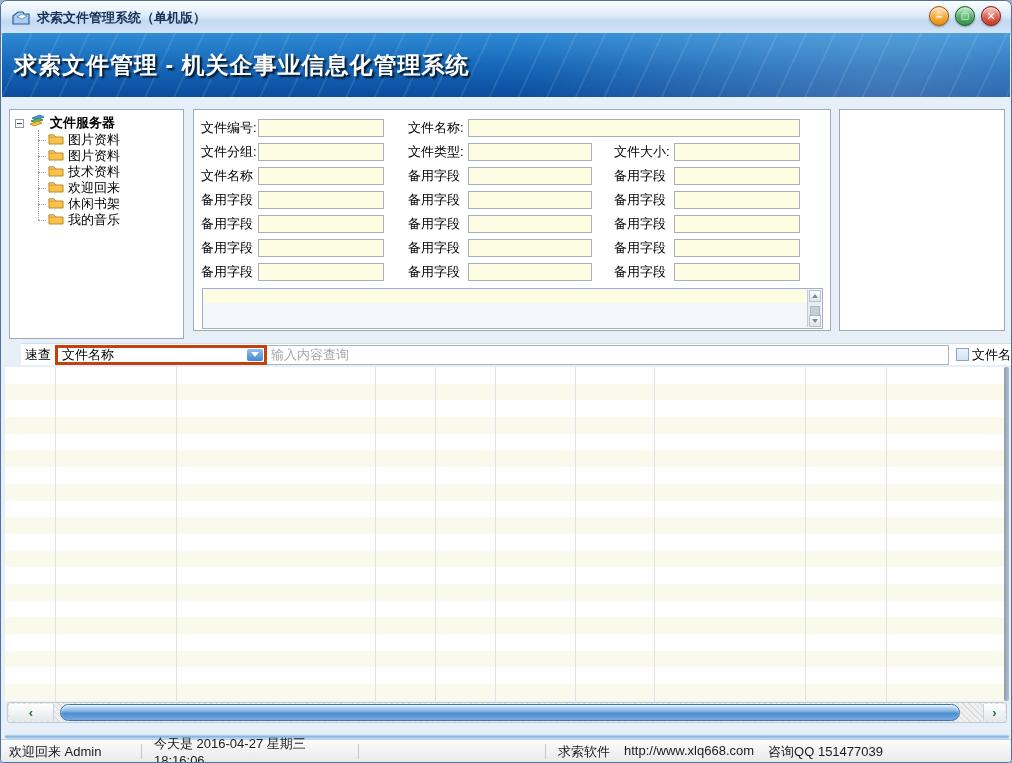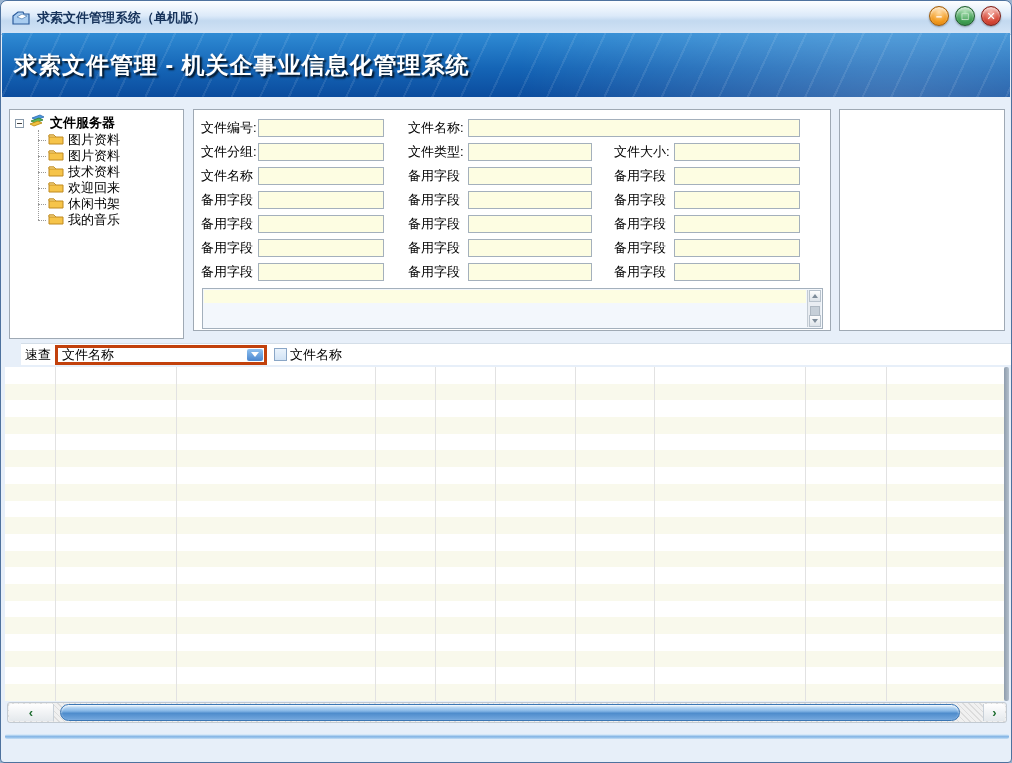--- a/index.html
+++ b/index.html
@@ -293,20 +293,21 @@
   </div>
 
   <div class="panel side-panel"></div>
 
   <div class="searchbar">
     <span class="qs-label">速查</span>
     <div class="combo">
       <span class="combo-text">文件名称</span>
       <span class="combo-btn"></span>
     </div>
+    <input class="qs-input" placeholder="输入内容查询" style="">
     <span class="cb"></span>
     <span class="cb-label">文件名称</span>
   </div>
 
   <div class="table-wrap" id="table">
       <div class="t-row" style="height: 16.7px;"></div>
       <div class="t-row odd" style="height: 16.7px;"></div>
       <div class="t-row" style="height: 16.7px;"></div>
       <div class="t-row odd" style="height: 16.7px;"></div>
       <div class="t-row" style="height: 16.7px;"></div>
@@ -342,13 +343,26 @@
         <span class="chev">‹</span>
       </span>
     <div class="sb-thumb"></div>
     <span class="sb-btn right">
         <span class="chev">›</span>
       </span>
   </div>
 
   <div class="bluestrip"></div>
 
+  <div class="statusbar">
+    <span class="st-welcome">欢迎回来 Admin</span>
+    <span class="sb-sep"></span>
+    <span class="st-date">今天是 2016-04-27 星期三 18:16:06</span>
+    <span class="sb-sep"></span>
+    <span class="st-spacer"></span>
+    <span class="sb-sep"></span>
+    <span class="st-vendor">
+      <span>求索软件</span>
+      <span>http://www.xlq668.com</span>
+      <span>咨询QQ 151477039</span>
+    </span>
+  </div>
 </div>
 
 </body></html>

